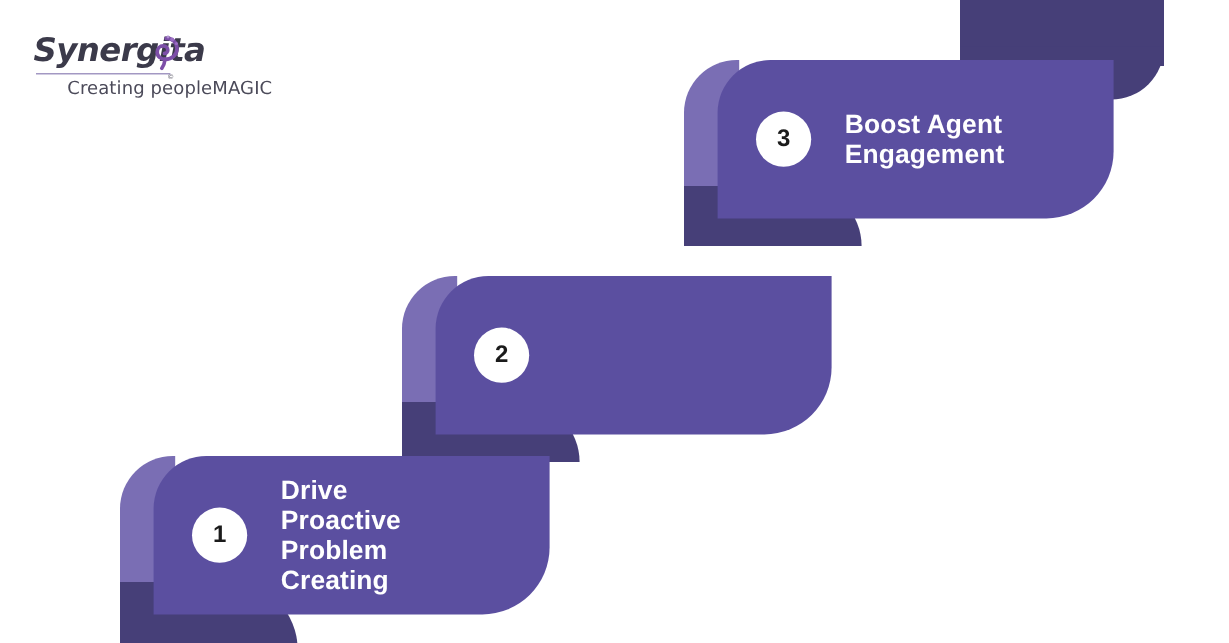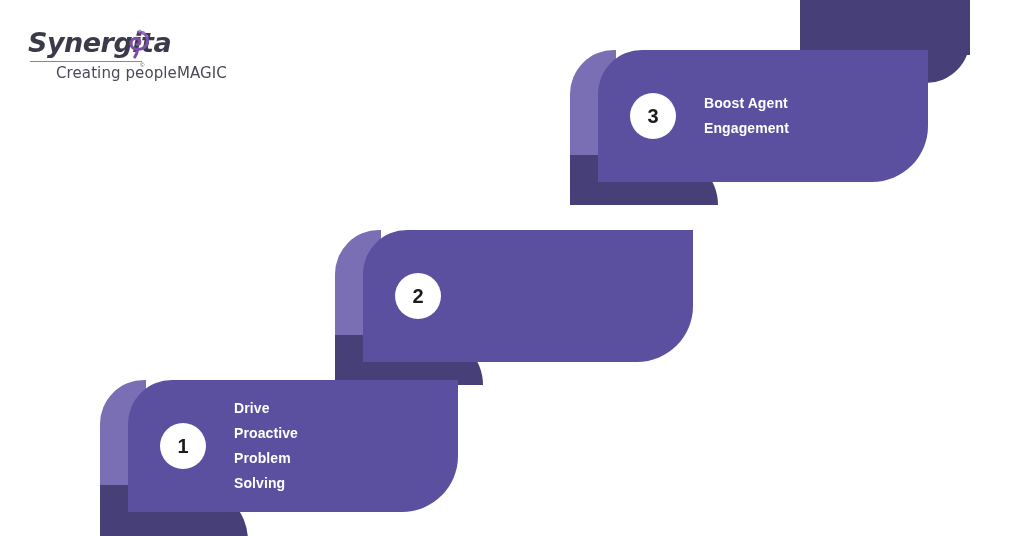--- a/index.html
+++ b/index.html
@@ -109,21 +109,21 @@
     font-weight: bold;
     display: flex;
     align-items: center;
     justify-content: center;
     flex: 0 0 auto;
     font-family: "Liberation Sans", sans-serif;
   }
   .step-label {
     margin-left: 28px;
     color: #ffffff;
-    font-size: 14px;
+    font-size: 22px;
     font-weight: bold;
     line-height: 25px;
     letter-spacing: 0.1px;
     white-space: pre-line;
     font-family: "Liberation Sans", sans-serif;
   }
 </style>
 </head>
 <body>
 
@@ -171,17 +171,17 @@
     </div>
   </div>
 
   <div class="step" id="step-1" style="left: 90px; top: 325px;">
     <div class="step-side" style="left:10px; top:55px; width:46px; height:132px; border-radius:44px 0 0 22px;"></div>
     <div class="step-shadow" style="left:10px; top:160px; width:148px; height:70px; border-radius:0 56px 0 0;"></div>
     <div class="step-body" style="left:38px; top:55px; width:330px; height:132px; border-radius:44px 0 56px 0;"></div>
     <div class="step-content" style="left:70px; top:55px; height:132px;">
       <div class="step-badge">1</div>
       <div class="step-label">Drive Proactive
-Problem Solving</div>
+Problem Creating</div>
     </div>
   </div>
 
 </div>
 
 </body></html>

